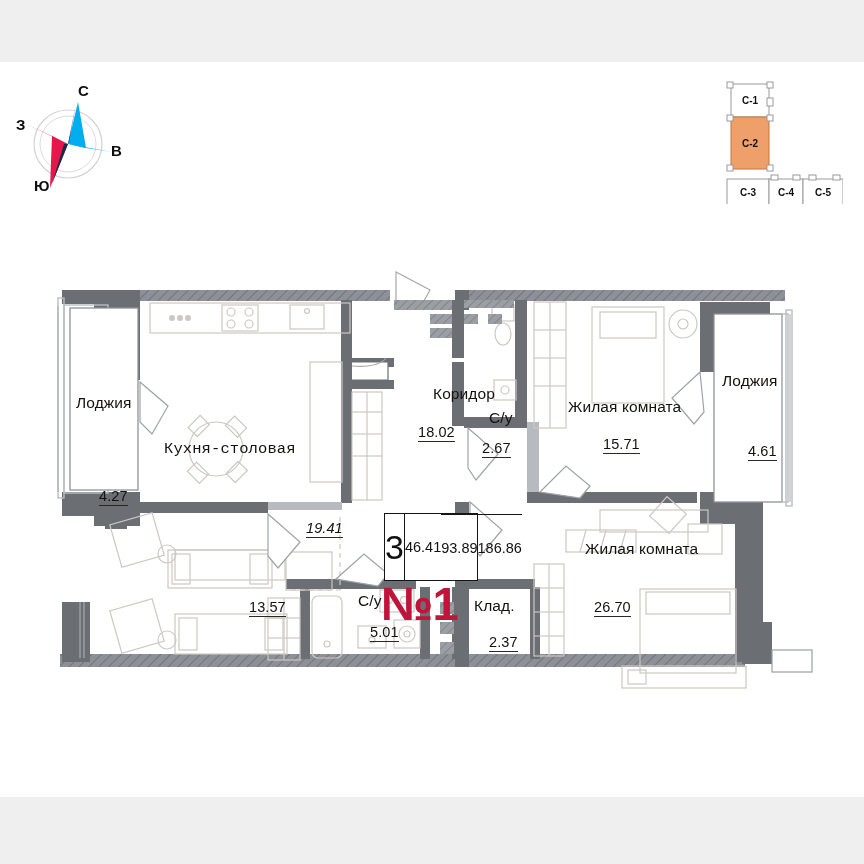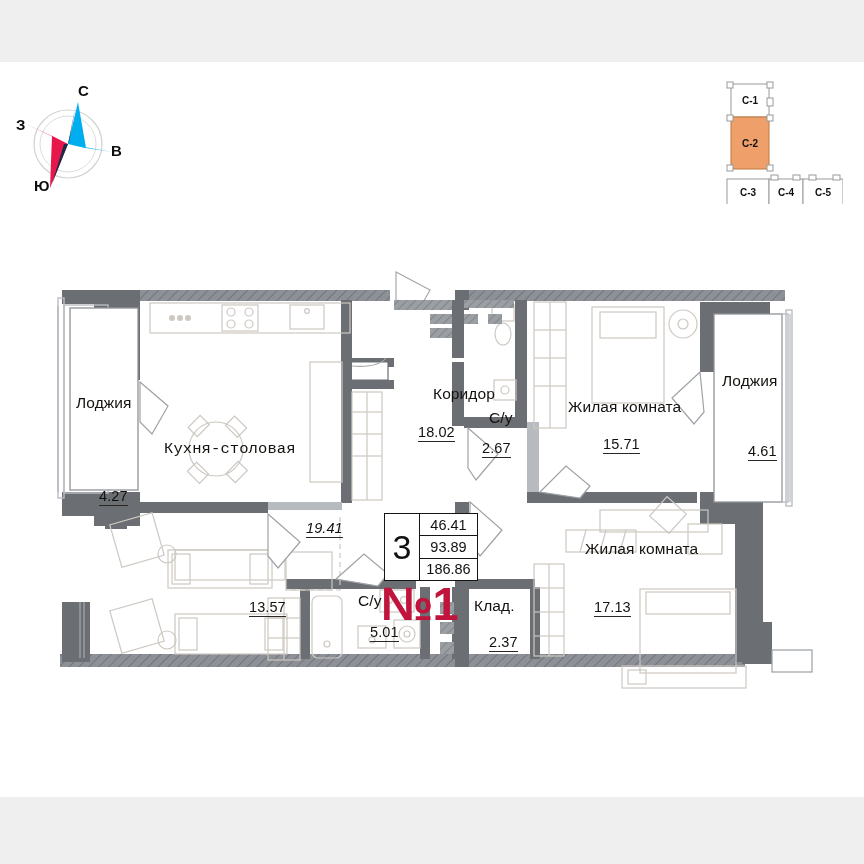--- a/index.html
+++ b/index.html
@@ -53,21 +53,21 @@
   .infobox{
     position:absolute;left:384px;top:451px;width:92px;height:66px;
     border:1.4px solid #151515;background:#fff;display:flex;
   }
   .infobox .rooms{
     width:34px;display:flex;align-items:center;justify-content:center;
     font-size:34px;font-weight:400;color:#111;line-height:1;
     font-family:"Liberation Sans", sans-serif;
   }
   .infobox .areas{
-    flex:1;border-left:1.4px solid #151515;display:flex;flex-direction:column;
+    flex:1;border-left:1.4px solid #151515;display:flex;flex-direction:row;
   }
   .infobox .areas div{
     flex:1;display:flex;align-items:center;justify-content:center;
     font-size:14.5px;color:#111;
   }
   .infobox .areas div + div{border-top:1.2px solid #151515;}
 
   .flatno{
     position:absolute;left:381px;top:518px;
     font-size:47px;font-weight:700;color:#c0143c;
@@ -411,21 +411,21 @@
 
   <span class="plabel parea" style="left:249px; top:537px;">13.57</span>
 
   <span class="plabel pname" style="left:358px; top:530px;">С/у</span>
   <span class="plabel parea" style="left:370px; top:562px;">5.01</span>
 
   <span class="plabel pname" style="left:474px; top:535px;">Клад.</span>
   <span class="plabel parea" style="left:489px; top:572px;">2.37</span>
 
   <span class="plabel pname" style="left:585px; top:478px;">Жилая комната</span>
-  <span class="plabel parea" style="left:594px; top:537px;">17.13</span>
+  <span class="plabel parea" style="left:594px; top:537px;">26.70</span>
 
   <div class="infobox">
     <div class="rooms">3</div>
     <div class="areas">
       <div>46.41</div>
       <div>93.89</div>
       <div>186.86</div>
     </div>
   </div>
 

